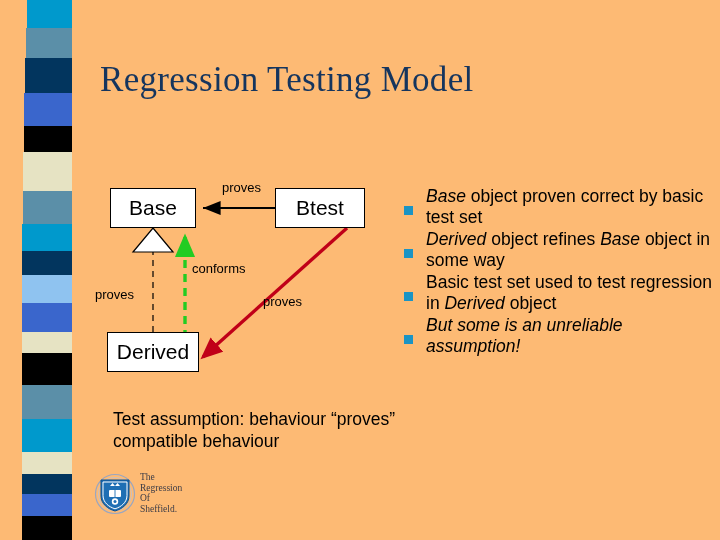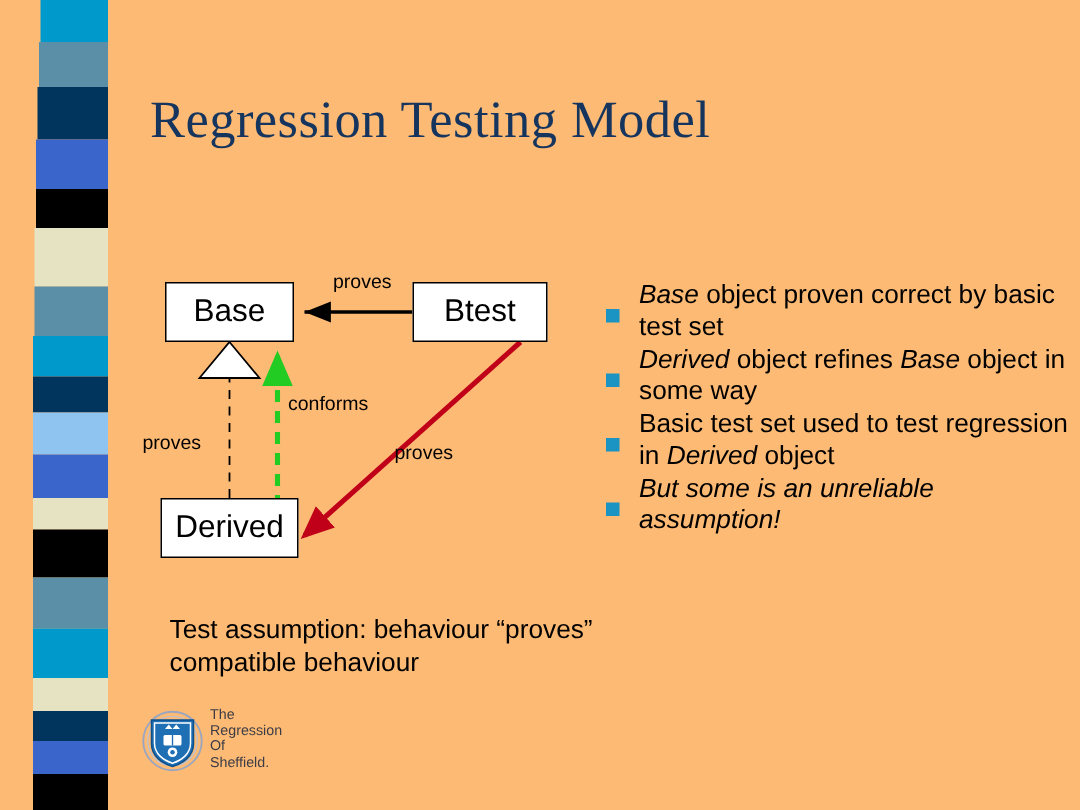--- a/index.html
+++ b/index.html
@@ -119,21 +119,21 @@
     position: absolute;
     left: 94px;
     top: 470px;
     width: 130px;
     height: 52px;
   }
   #logo-text {
     position: absolute;
     left: 46px;
     top: 2px;
-    font-family: Liberation Sans, sans-serif;
+    font-family: Liberation Serif, serif;
     font-size: 9.5px;
     line-height: 10.5px;
     color: #3c3c46;
   }
 </style>
 </head>
 <body>
 
 <div id="slide">
 

